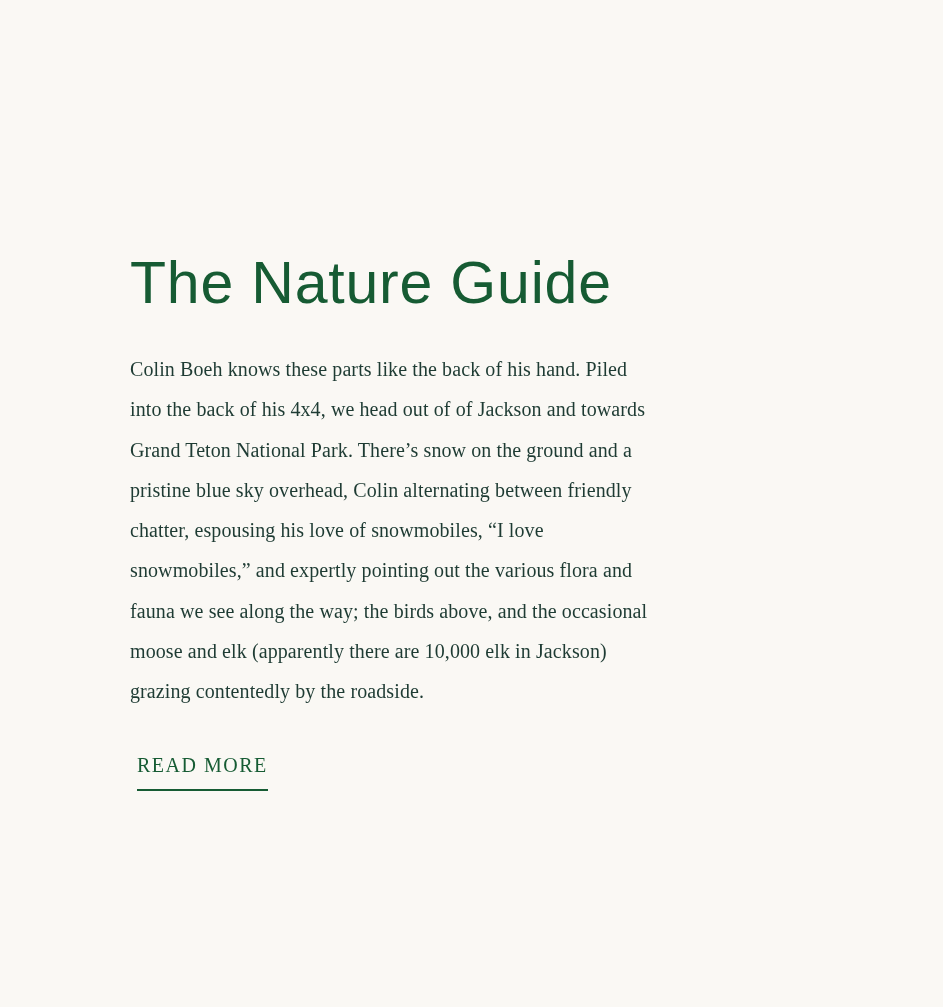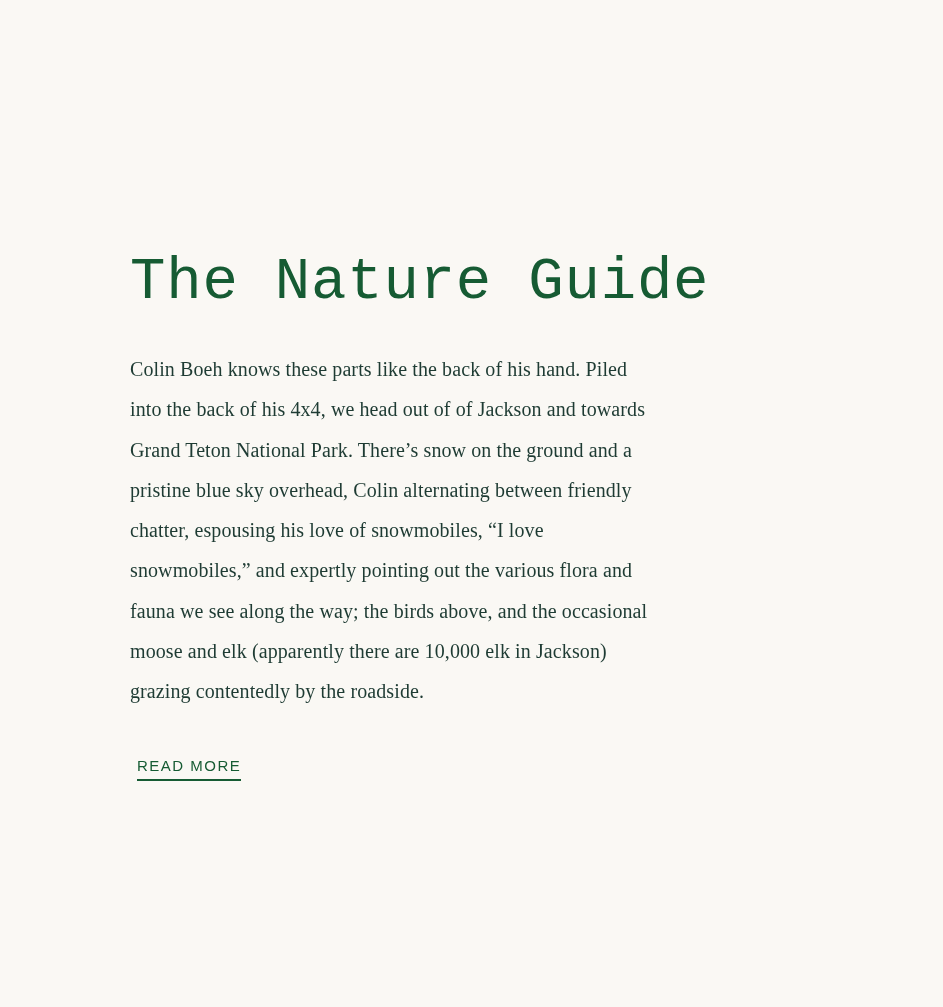--- a/index.html
+++ b/index.html
@@ -14,21 +14,21 @@
     height: 1007px;
     background: var(--bg);
     overflow: hidden;
   }
   .article {
     margin-left: 130px;
     padding-top: 248px;
     width: 730px;
   }
   .article-title {
-    font-family: Liberation Mono, monospace;
+    font-family: Liberation Sans, sans-serif;
     font-weight: 400;
     font-size: 59px;
     line-height: 70px;
     letter-spacing: 0.8px;
     color: var(--title-color);
   }
   .article-body {
     margin-top: 31px;
     font-family: "Liberation Serif", "DejaVu Serif", serif;
     font-size: 20px;
@@ -37,28 +37,28 @@
     color: var(--body-color);
     white-space: pre-line;
     width: 720px;
   }
   .read-more-wrap {
     margin-top: 42px;
     margin-left: 7px;
   }
   .read-more-link {
     display: inline-block;
-    font-family: Liberation Sans, sans-serif;
-    font-size: 15px;
+    font-family: Liberation Serif, serif;
+    font-size: 20px;
     line-height: 23px;
     letter-spacing: 1.5px;
     color: var(--link-color);
     text-decoration: none;
     border-bottom: 2px solid var(--link-color);
-    padding-bottom: 2px;
+    padding-bottom: 12px;
     cursor: pointer;
   }
 </style>
 </head>
 <body>
 
 <main>
   <section class="article">
     <h1 class="article-title">The Nature Guide</h1>
     <p class="article-body">Colin Boeh knows these parts like the back of his hand. Piled

